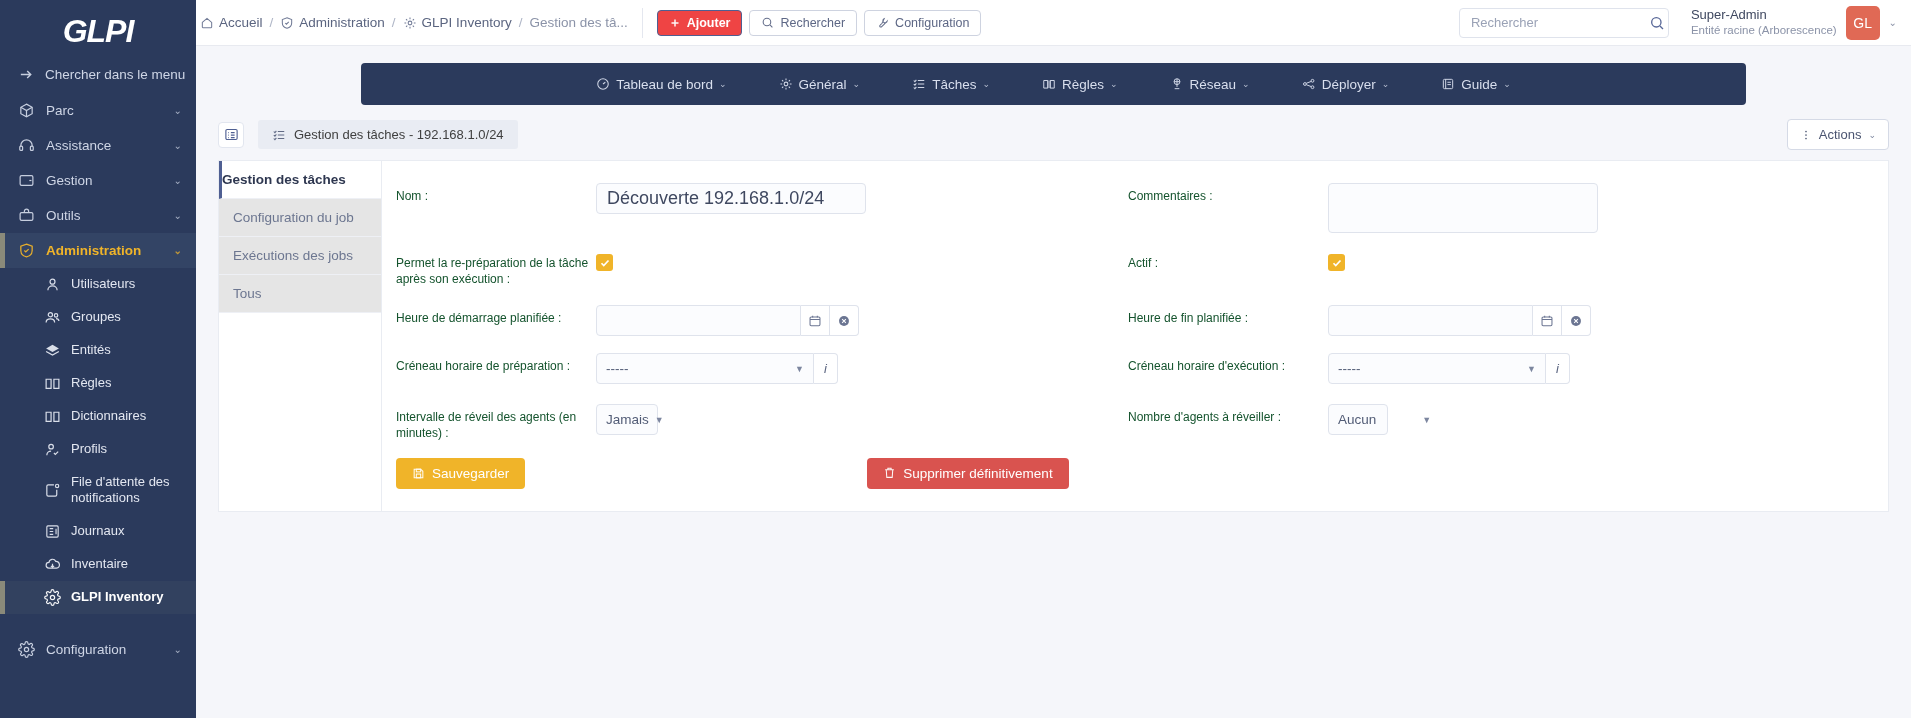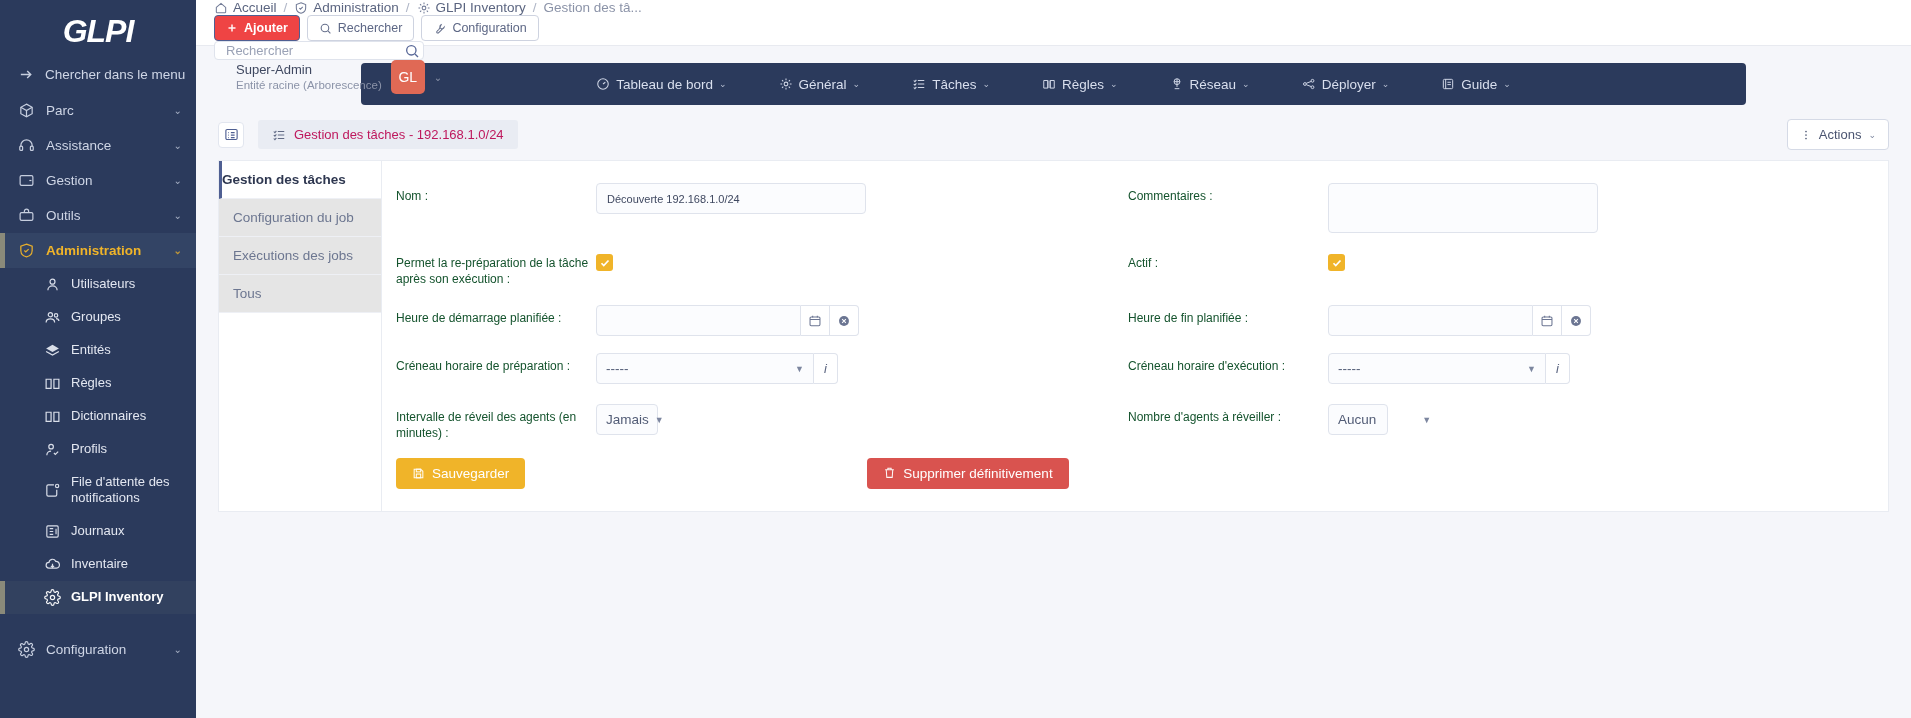--- a/index.html
+++ b/index.html
@@ -58,22 +58,22 @@
   }
   .sub-item .lbl { line-height: 1.25; }
   .ico { width: 17px; height: 17px; display:inline-block; flex: 0 0 17px; opacity:.95; }
   .ico svg { width: 100%; height: 100%; display: block; }
 
   
   .main { flex: 1; height: 718px; position: relative; background: #f5f6fa; }
 
   
   .topbar {
-    height: 46px; background: #ffffff; display: flex; 
-    padding: 0 14px 0 18px; border-bottom: 1px solid #e8eaf0; flex-direction: column;
+    height: 46px; background: #ffffff; display: flex; align-items: center;
+    padding: 0 14px 0 4px; border-bottom: 1px solid #e8eaf0;
   }
   .breadcrumb { display: flex; align-items: center; gap: 7px; font-size: 13.5px; color: #5b6580; }
   .breadcrumb .sep { color: #aeb5c6; }
   .breadcrumb .bc { display:flex; align-items:center; gap:5px; cursor:pointer; }
   .breadcrumb .bc.last { color: #8b93a8; cursor: default; }
   .bc-divider { width:1px; height:30px; background:#e4e7ef; margin:0 14px; }
   .btn {
     display: inline-flex; align-items: center; gap: 6px;
     font-size: 12.5px; border-radius: 4px; padding: 5px 11px;
     cursor: pointer; white-space: nowrap;
@@ -116,21 +116,21 @@
 
   
   .tabrow { display:flex; align-items:center; padding: 14px 22px 0 22px; gap: 14px; }
   .tab-toggle {
     width: 26px; height: 26px; border-radius:4px; border:1px solid #e2e6ef; background:#fff;
     display:flex; align-items:center; justify-content:center; cursor:pointer;
   }
   .tab-toggle svg { width:15px; height:15px; color:#4f5f92; }
   .tab-pill {
     display:inline-flex; align-items:center; gap:8px;
-    background:#e9ecf3; color:#be185d; font-size:13px;
+    background:#e9ecf3; color:#404040; font-size:13px;
     padding: 7px 14px; border-radius: 3px; cursor:pointer;
   }
   .tabrow-spacer { flex:1; }
   .actions-btn {
     display:inline-flex; align-items:center; gap:7px;
     background:#fff; border:1px solid #d5dae6; border-radius:4px;
     padding: 7px 12px; font-size:13px; color:#4a5470; cursor:pointer;
   }
 
   
@@ -145,21 +145,21 @@
   .form-area { flex:1; padding: 22px 28px 22px 14px; }
   .frow { display:flex; margin-bottom: 17px; align-items:flex-start; }
   .fcell { display:flex; align-items:flex-start; width:50%; }
   .flabel {
     width: 200px; min-width:200px; font-size:12px; color:#14532d; line-height:1.3;
     padding-top: 6px;
   }
   .fctrl { flex:1; display:flex; align-items:flex-start; gap:0; }
   .inp {
     height: 31px; border: 1px solid #dfe3ec; border-radius: 4px; background:#fbfcfe;
-    font-size: 11px; color: #3f4860; padding: 0 10px;
+    font-size: 18px; color: #3f4860; padding: 0 10px;
     display:flex; align-items:center; font-family:"Liberation Sans", sans-serif;
     outline:none;
   }
   .inp-name { width: 270px; }
   .inp-time { width: 205px; border-radius:4px 0 0 4px; }
   .ta {
     width: 270px; height: 50px; border: 1px solid #dfe3ec; border-radius:4px;
     background:#fbfcfe; resize: none; outline:none;
     font-family:"Liberation Sans", sans-serif; font-size:13.5px; color:#3f4860; padding:6px 8px;
   }

